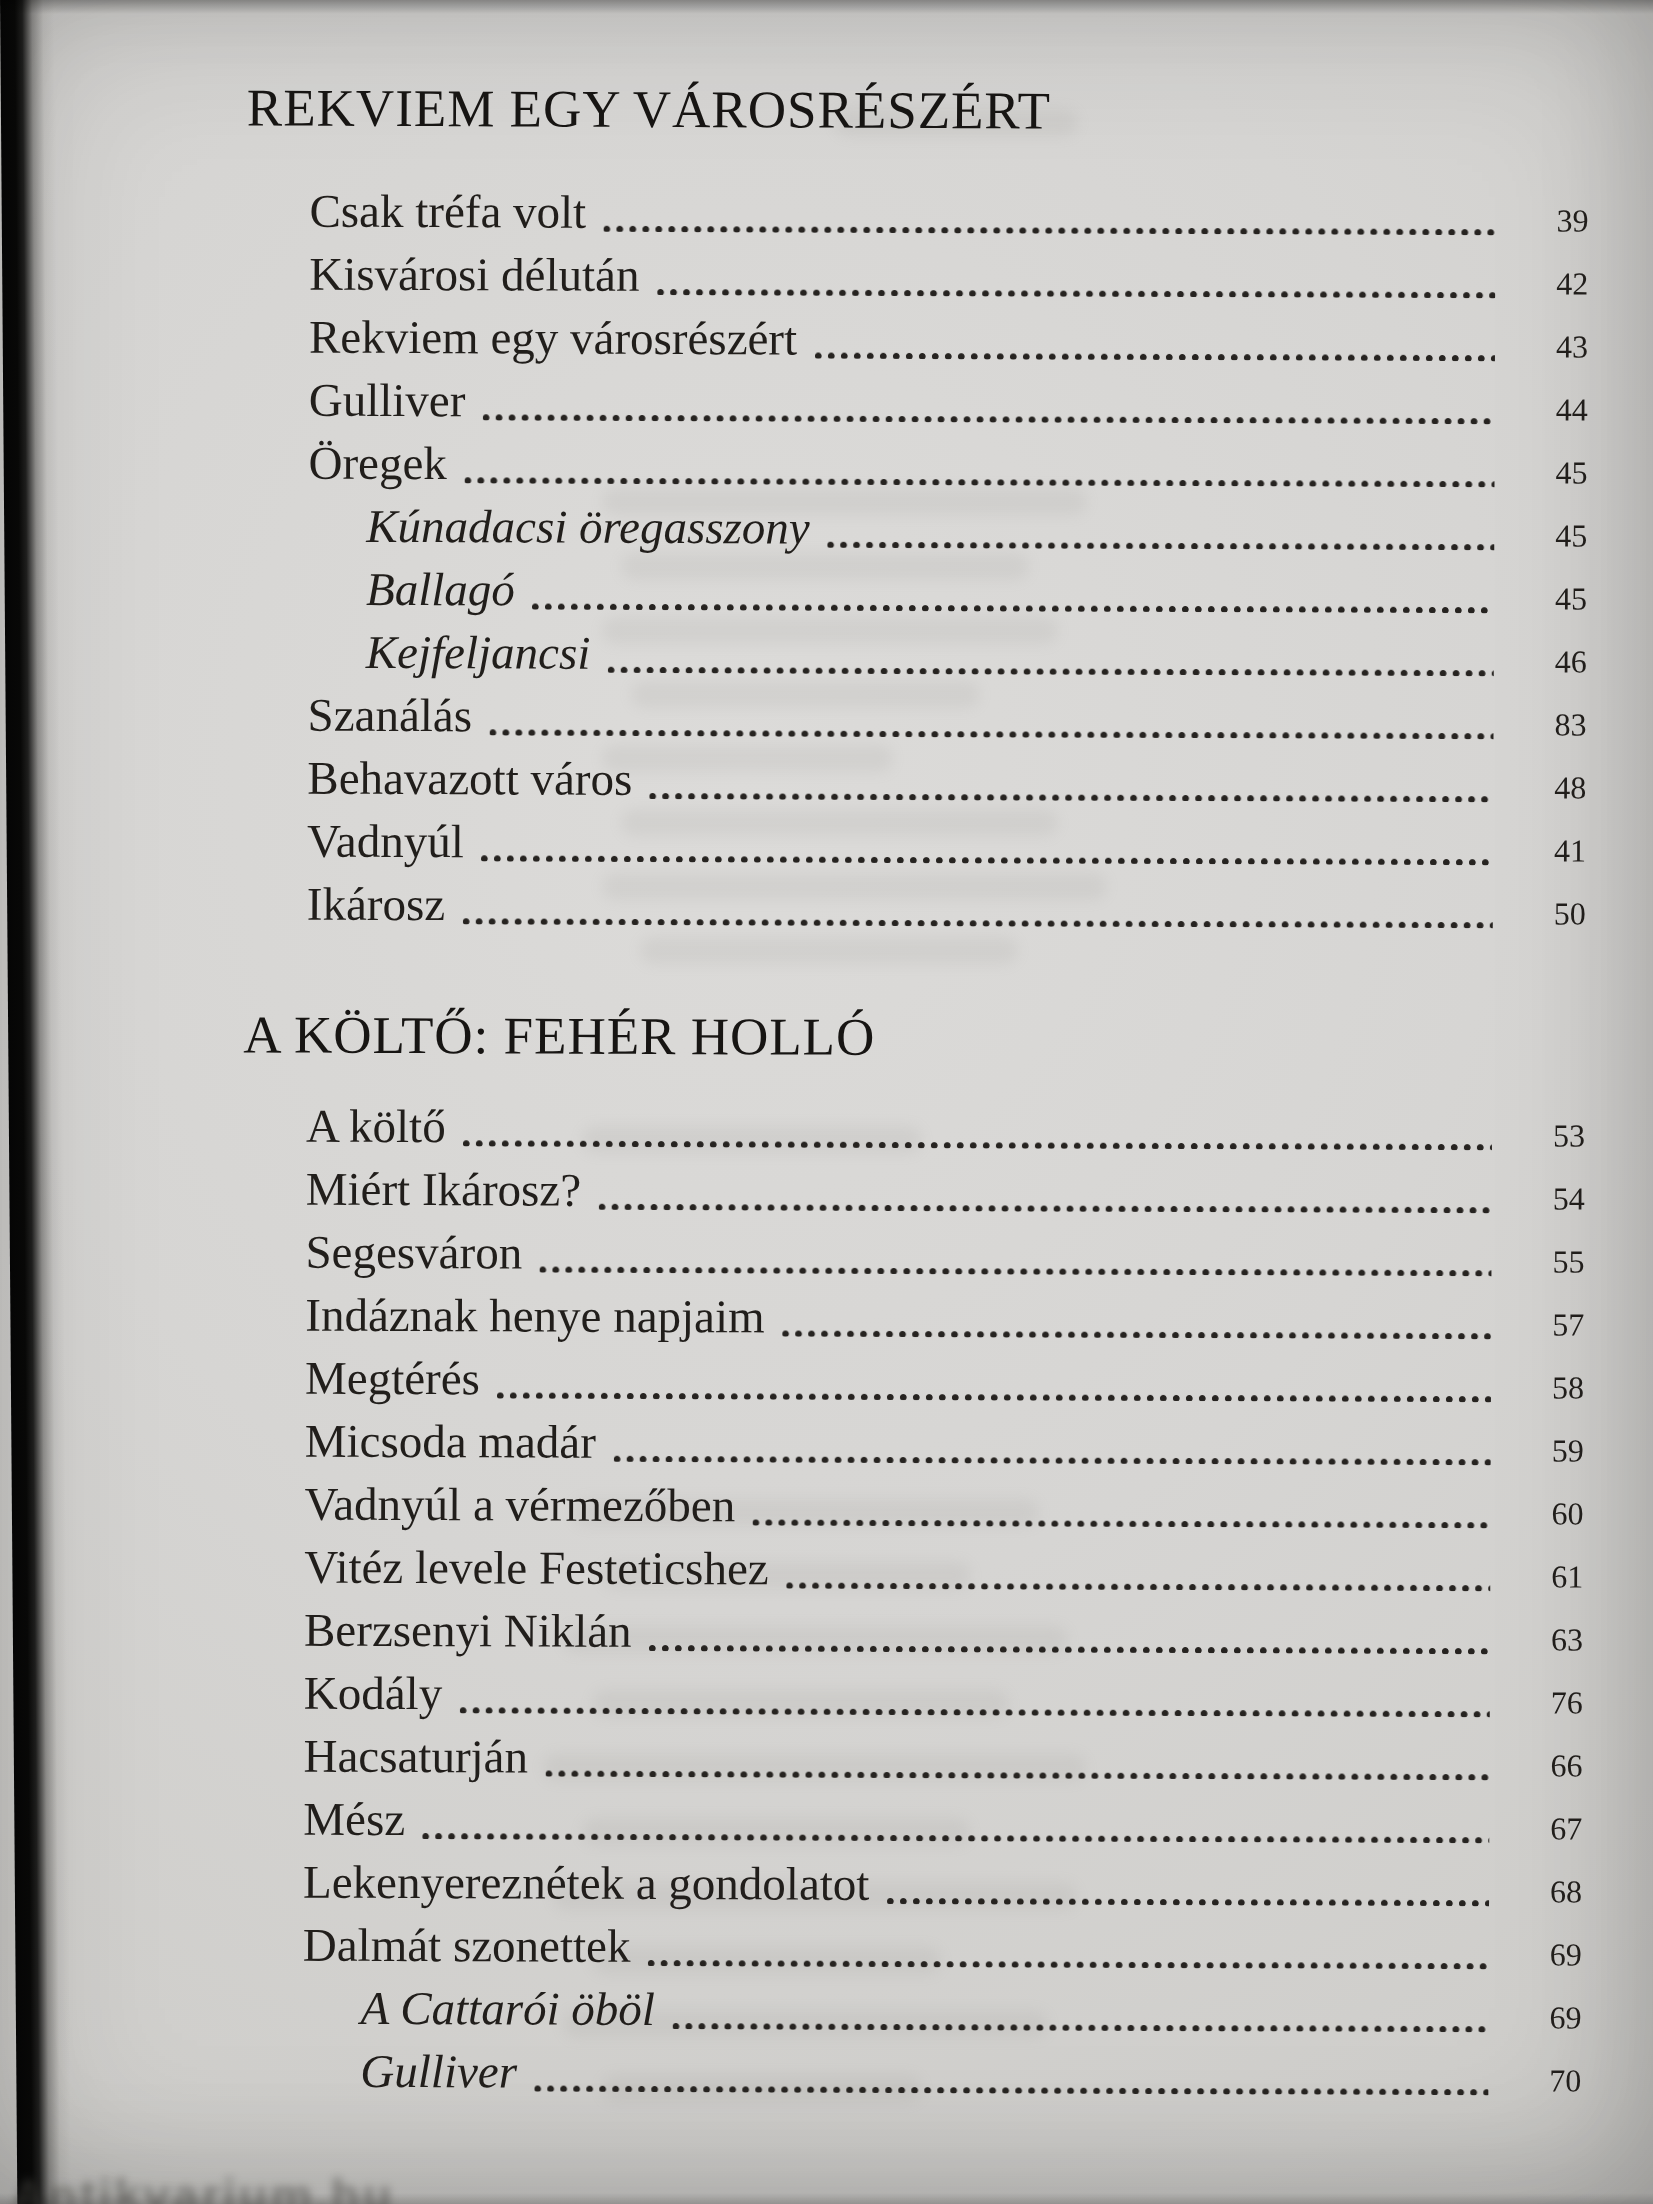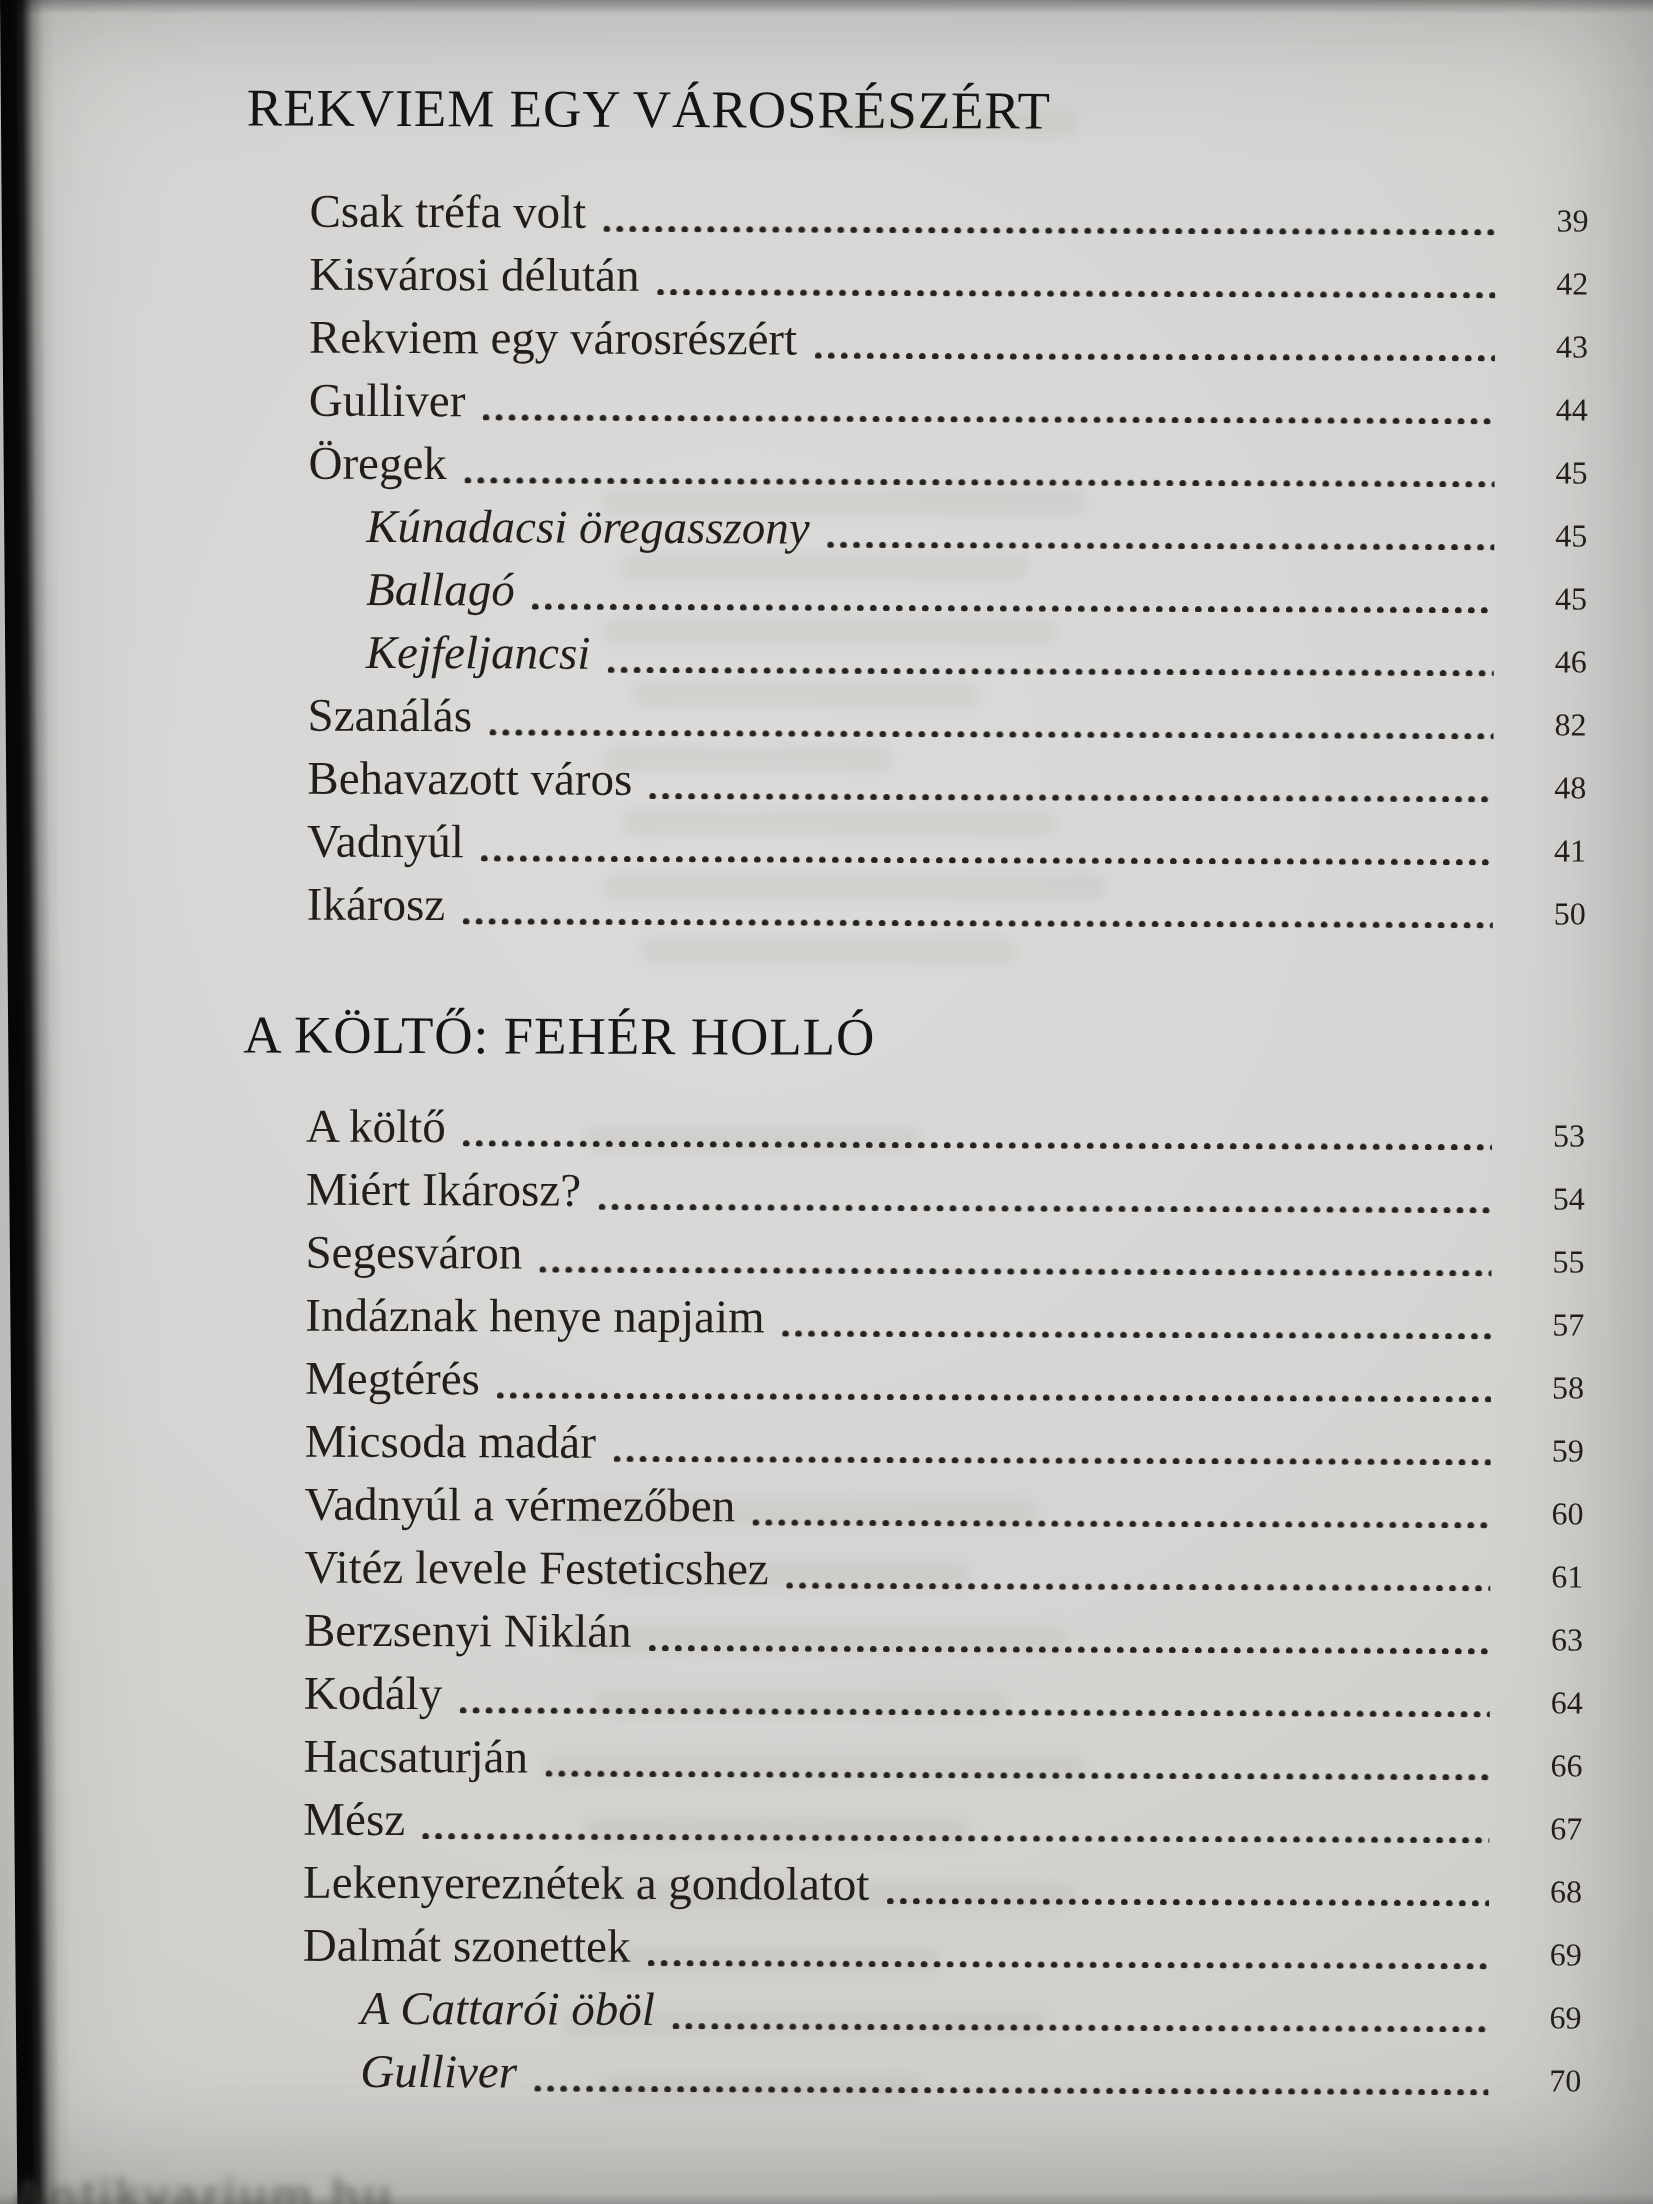--- a/index.html
+++ b/index.html
@@ -139,21 +139,21 @@
 
   <div class="row sub">
     <span class="title">Kejfeljancsi</span>
     <span class="leader"></span>
     <span class="num">46</span>
   </div>
 
   <div class="row">
     <span class="title">Szanálás</span>
     <span class="leader"></span>
-    <span class="num">82</span>
+    <span class="num">83</span>
   </div>
 
   <div class="row">
     <span class="title">Behavazott város</span>
     <span class="leader"></span>
     <span class="num">48</span>
   </div>
 
   <div class="row">
     <span class="title">Vadnyúl</span>
@@ -222,21 +222,21 @@
 
   <div class="row">
     <span class="title">Berzsenyi Niklán</span>
     <span class="leader"></span>
     <span class="num">63</span>
   </div>
 
   <div class="row">
     <span class="title">Kodály</span>
     <span class="leader"></span>
-    <span class="num">64</span>
+    <span class="num">76</span>
   </div>
 
   <div class="row">
     <span class="title">Hacsaturján</span>
     <span class="leader"></span>
     <span class="num">66</span>
   </div>
 
   <div class="row">
     <span class="title">Mész</span>

